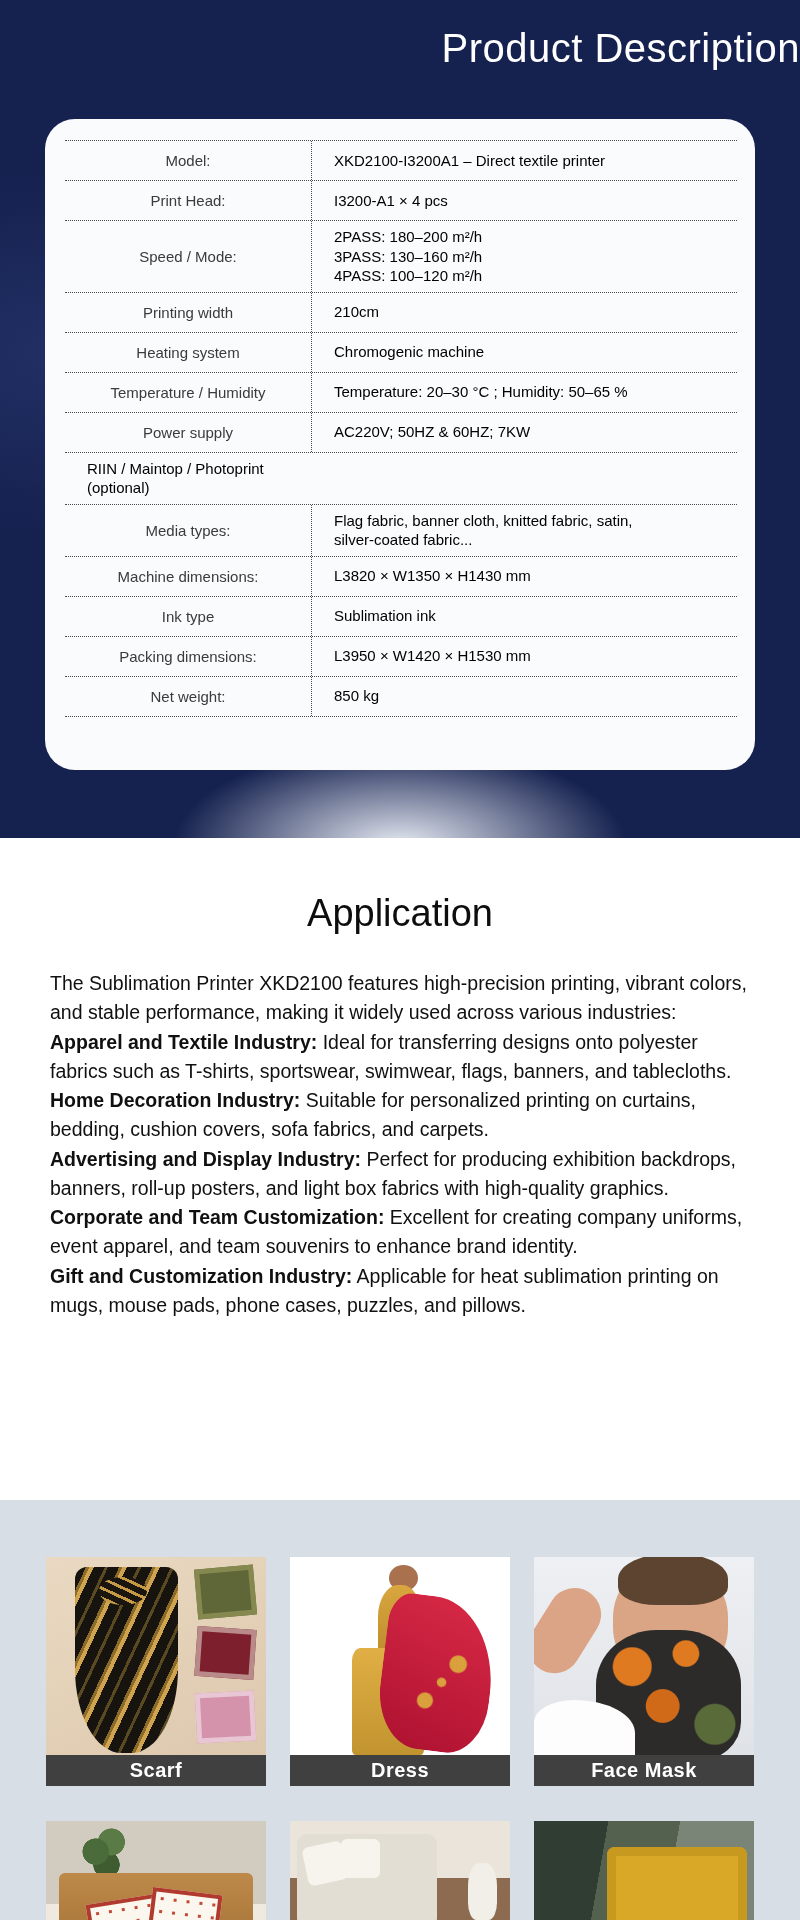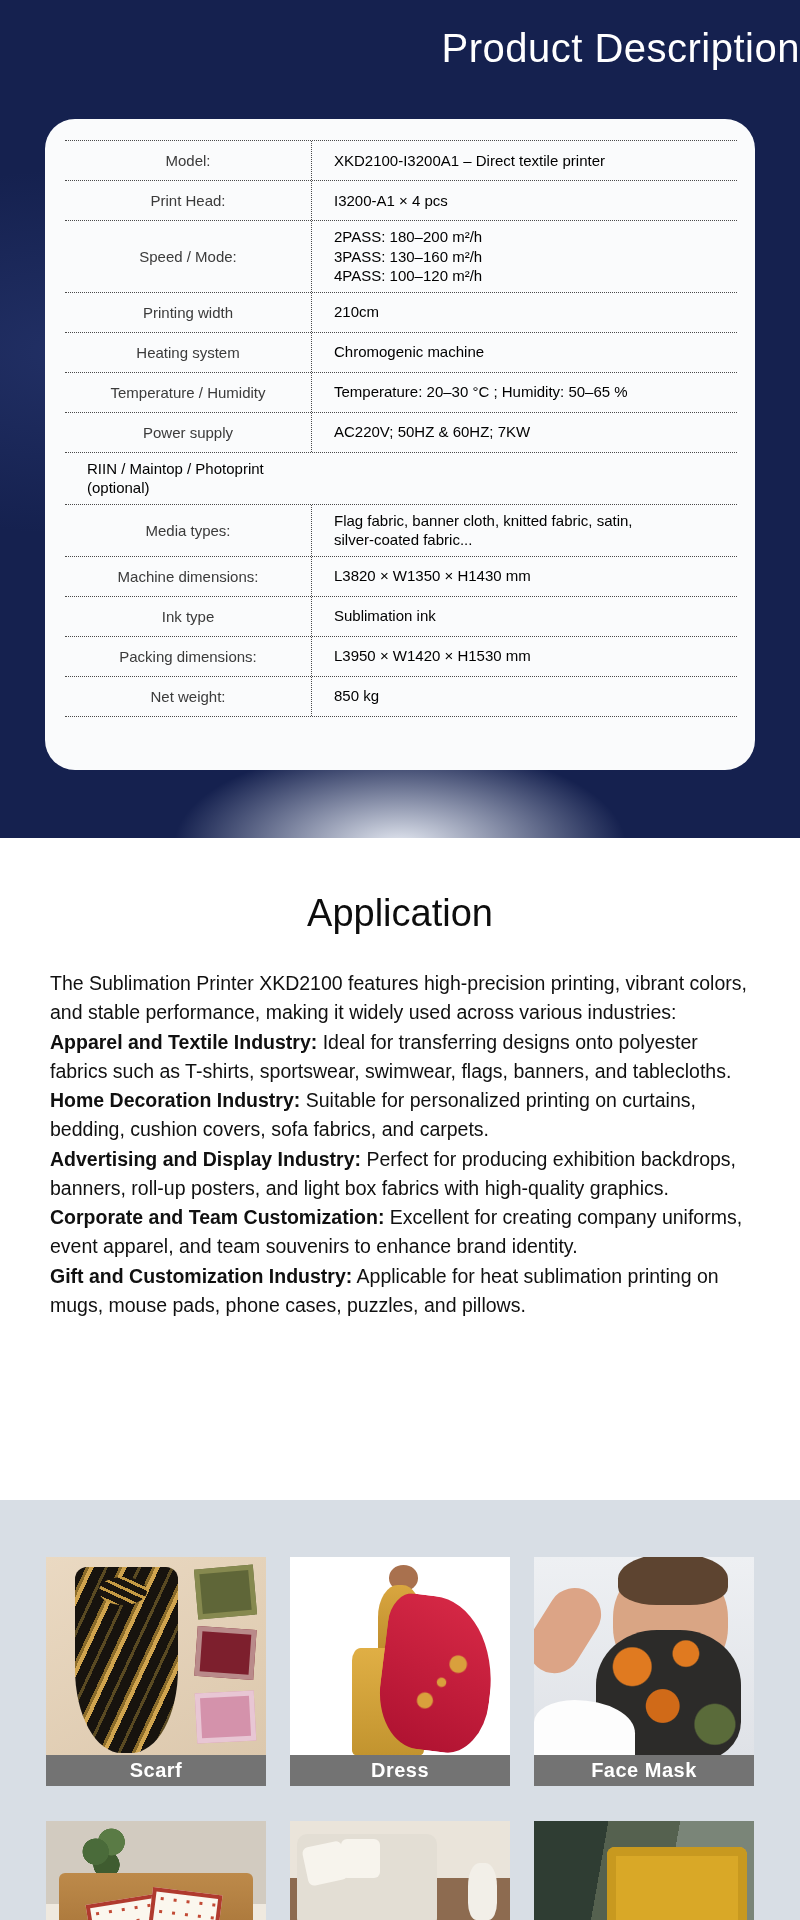--- a/index.html
+++ b/index.html
@@ -55,21 +55,21 @@
   
   .gallery{
     box-sizing:border-box;height:420px;background:#d8dee5;
     padding:57px 46px 0 46px;overflow:hidden;
   }
   .cards{display:grid;grid-template-columns:repeat(3,1fr);gap:24px;}
   .cards.second{margin-top:35px;}
   .card{position:relative;background:#fff;height:229px;overflow:hidden;}
   .cards.second .card{height:260px;}
   .card-label{
-    position:absolute;left:0;right:0;bottom:0;height:31px;background:#737373;
+    position:absolute;left:0;right:0;bottom:0;height:31px;background:#404040;
     color:#fff;font-size:20px;font-weight:700;
     display:flex;align-items:center;justify-content:center;letter-spacing:.5px;
   }
   .photo{position:absolute;left:0;right:0;top:0;bottom:31px;overflow:hidden;}
   .cards.second .photo{bottom:0;}
   .photo *{position:absolute;}
   
   .ph-scarf{background:linear-gradient(150deg,#ead9c2,#dcc8ad);}
   .scarf-drape{
     left:13%;top:5%;width:47%;height:94%;border-radius:12px 12px 45% 45%;

